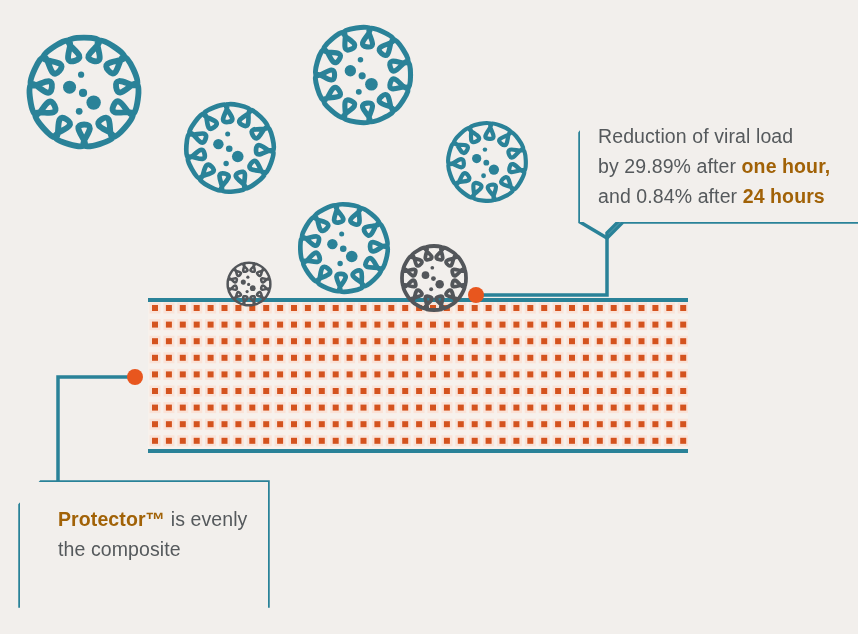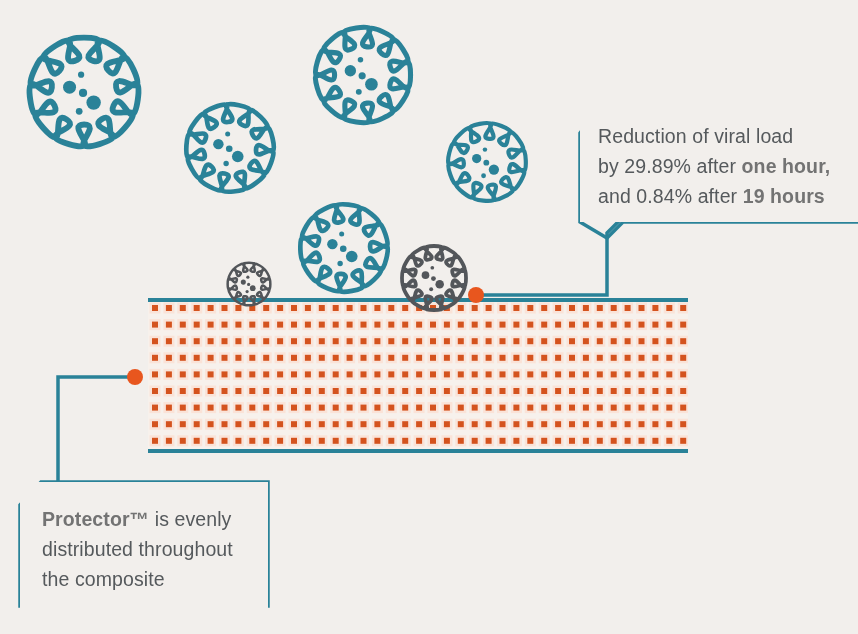--- a/index.html
+++ b/index.html
@@ -41,25 +41,25 @@
     top: 108px;
     width: 290px;
     height: 114px;
     padding: 13px 0 0 18px;
   }
   #callout-bottom {
     left: 20px;
     top: 482px;
     width: 248px;
     height: 132px;
-    padding: 22px 0 0 22px;
+    padding: 22px 0 0 38px;
   }
   .callout b {
     font-weight: bold;
-    color: #737373;
+    color: #a16207;
   }
   .ln {
     display: block;
     white-space: nowrap;
   }
 </style>
 </head>
 <body>
 
 <div id="stage">
@@ -503,22 +503,21 @@
       <circle cx="135" cy="377" r="8" fill="#e8561e"></circle>
     </g>
 
     <path d="M 580 222 L 580 133 L 597 110 L 872 110 L 872 222 L 623 222 L 607 238 Z" fill="none" stroke="#2a8298" stroke-width="3.5"></path>
     <path d="M 20 606 L 20 505 L 41 482 L 268 482 L 268 606 Z" fill="none" stroke="#2a8298" stroke-width="3.5"></path>
   </svg>
 
   <div class="callout" id="callout-top">
     <span class="ln">Reduction of viral load</span>
     <span class="ln"><span>by 29.89% after </span><b>one hour,</b></span>
-    <span class="ln"><span>and 0.84% after </span><b>19 hours</b></span>
+    <span class="ln"><span>and 0.84% after </span><b>24 hours</b></span>
   </div>
 
   <div class="callout" id="callout-bottom">
     <span class="ln"><b>Protector™</b><span> is evenly</span></span>
-    <span class="ln">distributed throughout</span>
     <span class="ln">the composite</span>
   </div>
 
 </div>
 
 </body></html>

